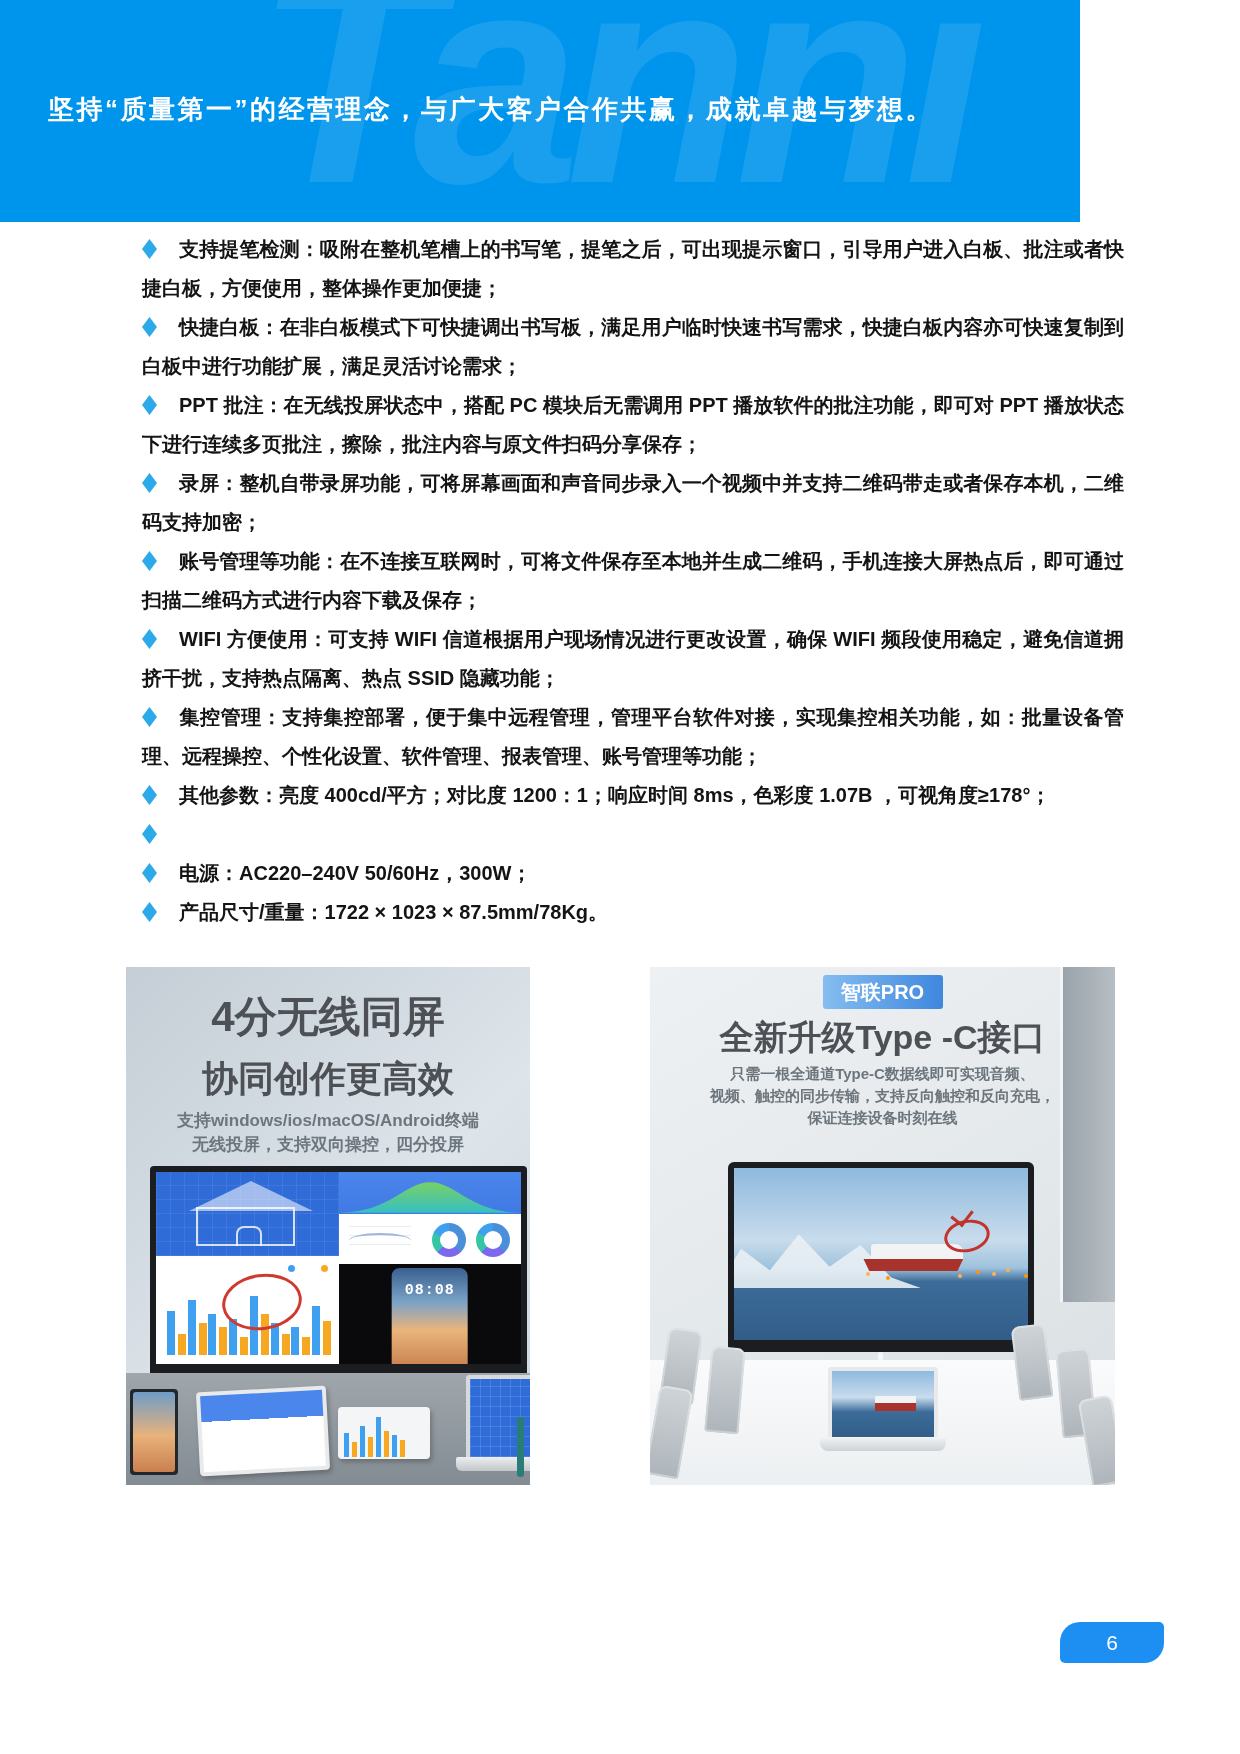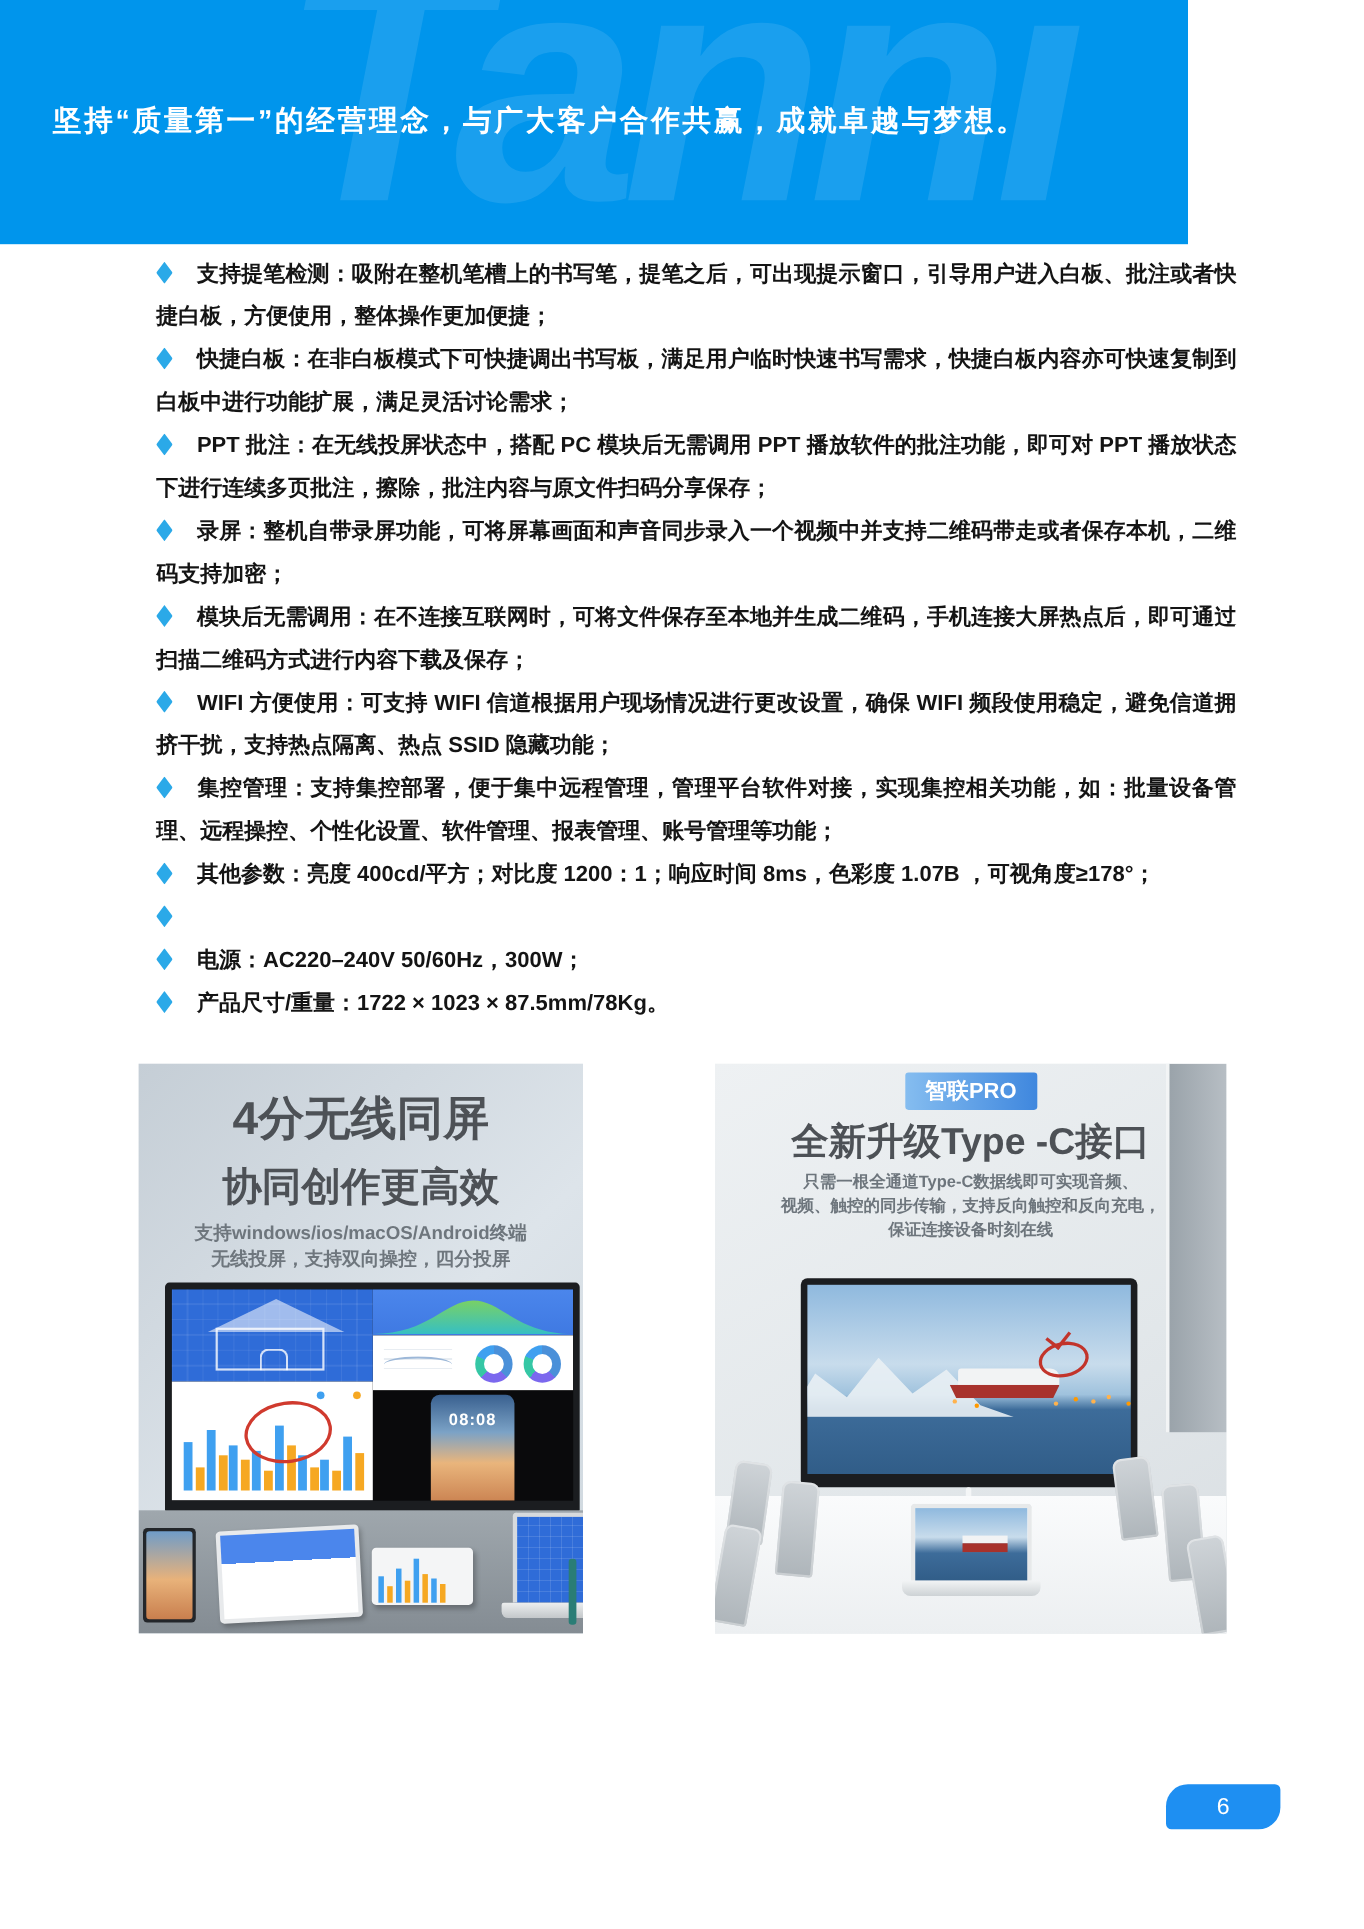--- a/index.html
+++ b/index.html
@@ -31,21 +31,21 @@
   .img-left{left:126px;width:404px;background:linear-gradient(135deg,#c5ced6 0%,#dde4ea 55%,#cdd6dd 100%);}
   .gl-title{position:absolute;width:100%;text-align:center;font-weight:700;color:#4d5156;}
   .gl-t1{top:22px;font-size:42px;}
   .gl-t2{top:88px;font-size:36px;}
   .gl-sub{position:absolute;width:100%;text-align:center;color:#6e767d;font-size:17px;font-weight:600;}
   .gl-s1{top:142px;}
   .gl-s2{top:166px;}
   .display1{left:24px;right:3px;top:199px;height:210px;}
   .screen1{position:absolute;inset:6px 6px 12px 6px;background:#000;display:grid;
            grid-template-columns:1fr 1fr;}
-  .colL,.colR{position:relative;overflow:hidden;}
+  .colL,.colR{position:relative;overflow:hidden;font-family:Liberation Mono, monospace;}
   .q-blueprint{position:absolute;left:0;top:0;right:0;height:44%;
     background:repeating-linear-gradient(0deg,rgba(255,255,255,.07) 0 1px,transparent 1px 14px),
                repeating-linear-gradient(90deg,rgba(255,255,255,.07) 0 1px,transparent 1px 14px),#2f6cd8;}
   .house-body{position:absolute;left:22%;bottom:12%;width:52%;height:42%;
               border:2px solid rgba(255,255,255,.8);}
   .house-roof{position:absolute;left:18%;bottom:54%;width:0;height:0;
               border-left:62px solid transparent;border-right:62px solid transparent;
               border-bottom:30px solid rgba(255,255,255,.55);}
   .house-door{position:absolute;left:44%;bottom:12%;width:12%;height:22%;
               border:2px solid rgba(255,255,255,.8);border-bottom:none;border-radius:8px 8px 0 0;}
@@ -168,21 +168,21 @@
 <div class="header-band">
   <div class="watermark">Tanni</div>
   <div class="slogan">坚持“质量第一”的经营理念，与广大客户合作共赢，成就卓越与梦想。</div>
 </div>
 
 <ul class="features">
   <li><span class="diamond"></span><span>支持提笔检测：吸附在整机笔槽上的书写笔，提笔之后，可出现提示窗口，引导用户进入白板、批注或者快捷白板，方便使用，整体操作更加便捷；</span></li>
   <li><span class="diamond"></span><span>快捷白板：在非白板模式下可快捷调出书写板，满足用户临时快速书写需求，快捷白板内容亦可快速复制到白板中进行功能扩展，满足灵活讨论需求；</span></li>
   <li><span class="diamond"></span><span>PPT 批注：在无线投屏状态中，搭配 PC 模块后无需调用 PPT 播放软件的批注功能，即可对 PPT 播放状态下进行连续多页批注，擦除，批注内容与原文件扫码分享保存；</span></li>
   <li><span class="diamond"></span><span>录屏：整机自带录屏功能，可将屏幕画面和声音同步录入一个视频中并支持二维码带走或者保存本机，二维码支持加密；</span></li>
-  <li><span class="diamond"></span><span>模块后无需调用：在不连接互联网时，可将文件保存至本地并生成二维码，手机连接大屏热点后，即可通过扫描二维码方式进行内容下载及保存；</span></li>
+  <li><span class="diamond"></span><span>账号管理等功能：在不连接互联网时，可将文件保存至本地并生成二维码，手机连接大屏热点后，即可通过扫描二维码方式进行内容下载及保存；</span></li>
   <li><span class="diamond"></span><span>WIFI 方便使用：可支持 WIFI 信道根据用户现场情况进行更改设置，确保 WIFI 频段使用稳定，避免信道拥挤干扰，支持热点隔离、热点 SSID 隐藏功能；</span></li>
   <li><span class="diamond"></span><span>集控管理：支持集控部署，便于集中远程管理，管理平台软件对接，实现集控相关功能，如：批量设备管理、远程操控、个性化设置、软件管理、报表管理、账号管理等功能；</span></li>
   <li><span class="diamond"></span><span>其他参数：亮度 400cd/平方；对比度 1200：1；响应时间 8ms，色彩度 1.07B ，可视角度≥178°；</span></li>
   <li><span class="diamond"></span></li>
   <li><span class="diamond"></span><span>电源：AC220–240V 50/60Hz，300W；</span></li>
   <li><span class="diamond"></span><span>产品尺寸/重量：1722 × 1023 × 87.5mm/78Kg。</span></li>
 </ul>
 
 <div class="img-card img-left">
   <div class="gl-title gl-t1">4分无线同屏</div>

